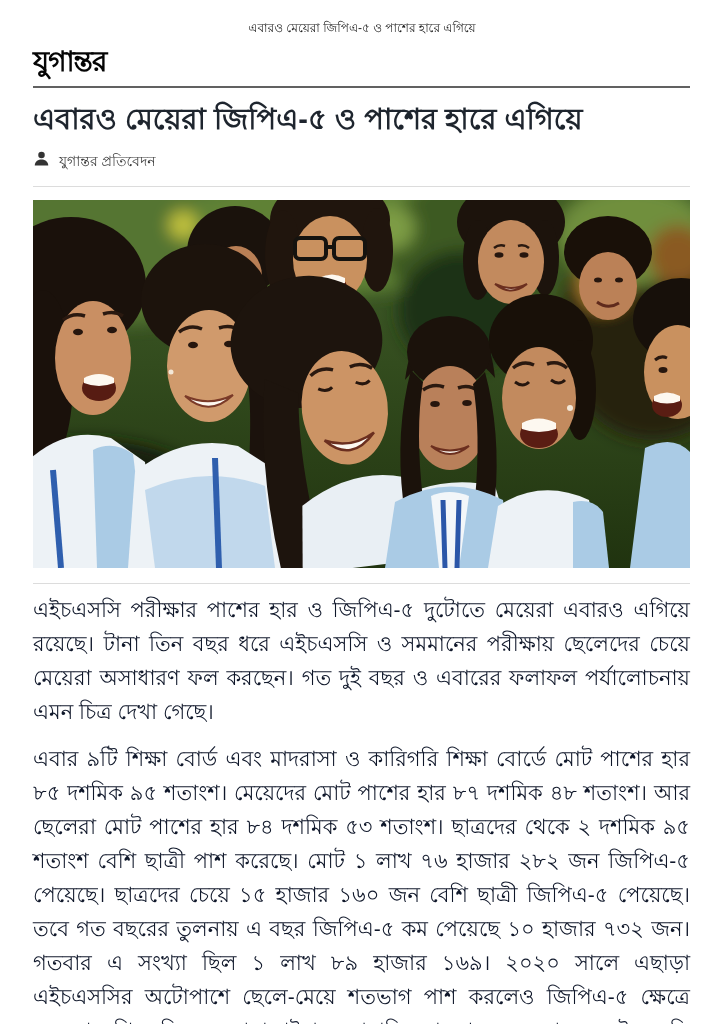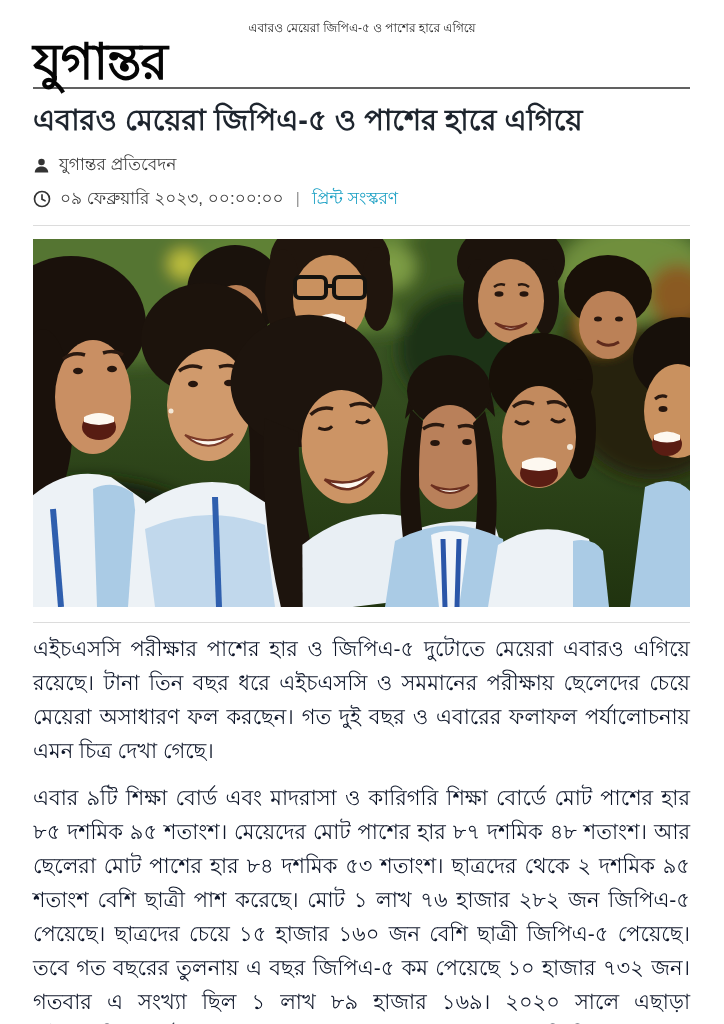--- a/index.html
+++ b/index.html
@@ -13,42 +13,42 @@
   .doc-header {
     padding-top: 21px;
     text-align: center;
     font-size: 12px;
     line-height: 14px;
     color: #222222;
   }
   .container { width: 657px; margin-left: 33px; }
   .masthead-logo {
     margin-top: 7px;
-    font-size: 50px;
+    font-size: 28px;
     line-height: 40px;
     font-weight: 900;
     letter-spacing: -1px;
     color: #050505;
     display: inline-block;
     cursor: pointer;
   }
   .rule-dark { border: none; border-top: 2px solid #616161; margin-top: 4px; }
   .rule-light { border: none; border-top: 1px solid #dcdcdc; }
   .headline {
     margin-top: 13px;
     font-size: 29px;
     line-height: 36px;
     font-weight: 700;
     color: #1e252e;
   }
   .byline-row, .meta-row {
     display: flex;
-    align-items: center;
+    align-items: flex-start;
     gap: 9px;
-    font-size: 17px;
+    font-size: 14px;
     color: #3a3a3a;
   }
   .byline-row { margin-top: 13px; }
   .meta-row { margin-top: 6px; }
   .meta-row .pipe { color: #9a9a9a; padding: 0 3px; }
   .print-link { color: #1ba0c4; text-decoration: none; cursor: pointer; }
   .icon-svg { display: block; flex: 0 0 auto; }
   .hr-top { margin-top: 12px; }
   .photo-fig { margin-top: 13px; width: 657px; height: 368px; overflow: hidden; }
   .photo-fig svg { display: block; }
@@ -75,29 +75,20 @@
   <h1 class="headline">এবারও মেয়েরা জিপিএ-৫ ও পাশের হারে এগিয়ে</h1>
 
   <div class="byline-row">
     <svg class="icon-svg" width="17" height="17" viewBox="0 0 24 24">
       <circle cx="12" cy="7.2" r="4.6" fill="#333333"></circle>
       <path d="M2.5 22 C2.5 15.5 8 13.4 12 13.4 C16 13.4 21.5 15.5 21.5 22 Z" fill="#333333"></path>
     </svg>
     <span>যুগান্তর প্রতিবেদন</span>
   </div>
 
-  <div class="meta-row">
-    <svg class="icon-svg" width="18" height="18" viewBox="0 0 24 24">
-      <circle cx="12" cy="12" r="10" fill="none" stroke="#333333" stroke-width="2.2"></circle>
-      <path d="M12 6.5 L12 12.3 L16 14.4" fill="none" stroke="#333333" stroke-width="2.2" stroke-linecap="round"></path>
-    </svg>
-    <span>০৯ ফেব্রুয়ারি ২০২৩, ০০:০০:০০</span>
-    <span class="pipe">|</span>
-    <a class="print-link">প্রিন্ট সংস্করণ</a>
-  </div>
 
   <hr class="rule-light hr-top">
 
   <figure class="photo-fig">
     <svg width="657" height="368" viewBox="0 0 657 368">
       <defs>
         <filter id="blur1" x="-30%" y="-30%" width="160%" height="160%">
             <feGaussianBlur stdDeviation="8"></feGaussianBlur>
           </filter>
         <linearGradient id="bg" x1="0" y1="0" x2="0" y2="1">

